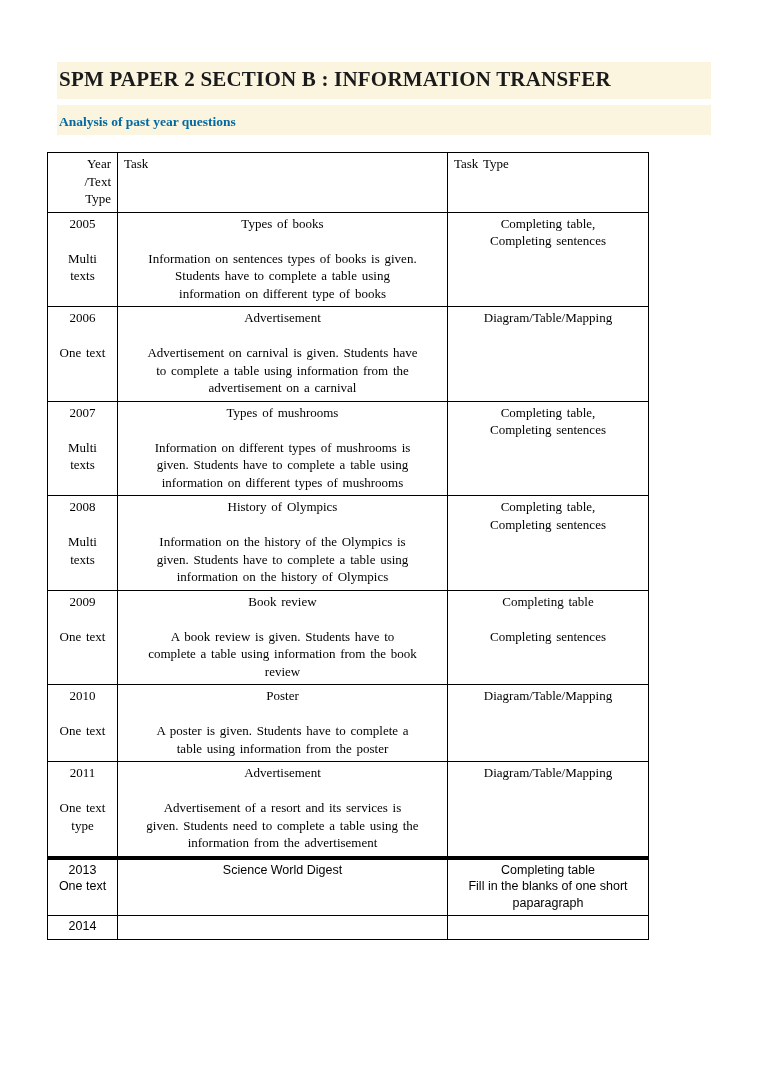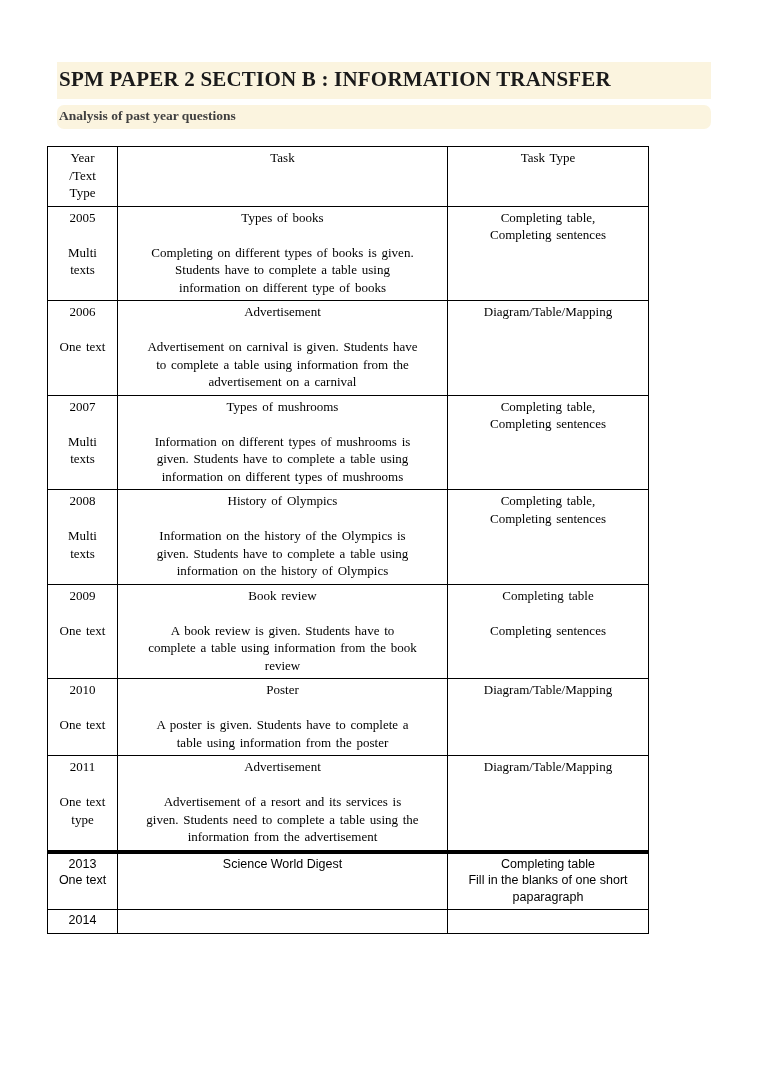--- a/index.html
+++ b/index.html
@@ -24,23 +24,22 @@
     letter-spacing: 0.2px;
     padding: 5px 4px 7px 2px;
     color: #1a1a1a;
     white-space: nowrap;
   }
   .doc-subtitle {
     margin: 6px 57px 0 57px;
     background: #fbf4df;
     font-size: 13.5px;
     font-weight: bold;
-    padding: 3px 4px 5px 2px;
-    color: #404040;
-    border-radius: 7px;
+    padding: 9px 4px 5px 2px;
+    color: #0369a1;
   }
   table.analysis {
     border-collapse: collapse;
     table-layout: fixed;
     width: 601px;
     margin: 17px 0 0 47px;
   }
   table.analysis col.c-year { width: 70px; }
   table.analysis col.c-task { width: 330px; }
   table.analysis col.c-type { width: 201px; }
@@ -49,22 +48,22 @@
     border: 1px solid #000;
     vertical-align: top;
     padding: 2px 6px 4px 6px;
     font-size: 13px;
     line-height: 17.5px;
     white-space: pre-line;
     word-spacing: 1.5px;
     font-weight: normal;
     text-align: center;
   }
-  table.analysis th { text-align: center; }
-  table.analysis th.h-year { text-align: center; }
+  table.analysis th { text-align: left; }
+  table.analysis th.h-year { text-align: right; }
   tr.row-2012 td { height: 34px; }
   tr.row-2013 td,
   tr.row-2014 td {
     font-family: "Liberation Sans", sans-serif;
     font-size: 12.5px;
     line-height: 16.5px;
     word-spacing: 0;
   }
   tr.row-2013 td { border-top: 4px solid #000; margin-top: 28px; }
   tr.row-2014 td { height: 22px; }
@@ -94,21 +93,21 @@
       </tr>
     </thead>
     <tbody>
       <tr class="row-2005">
         <td>2005
 
 Multi
 texts</td>
         <td>Types of books
 
-Completing on different types of books is given.
+Information on sentences types of books is given.
 Students have to complete a table using
 information on different type of books</td>
         <td>Completing table,
 Completing sentences</td>
       </tr>
       <tr class="row-2006">
         <td>2006
 
 One text</td>
         <td>Advertisement

